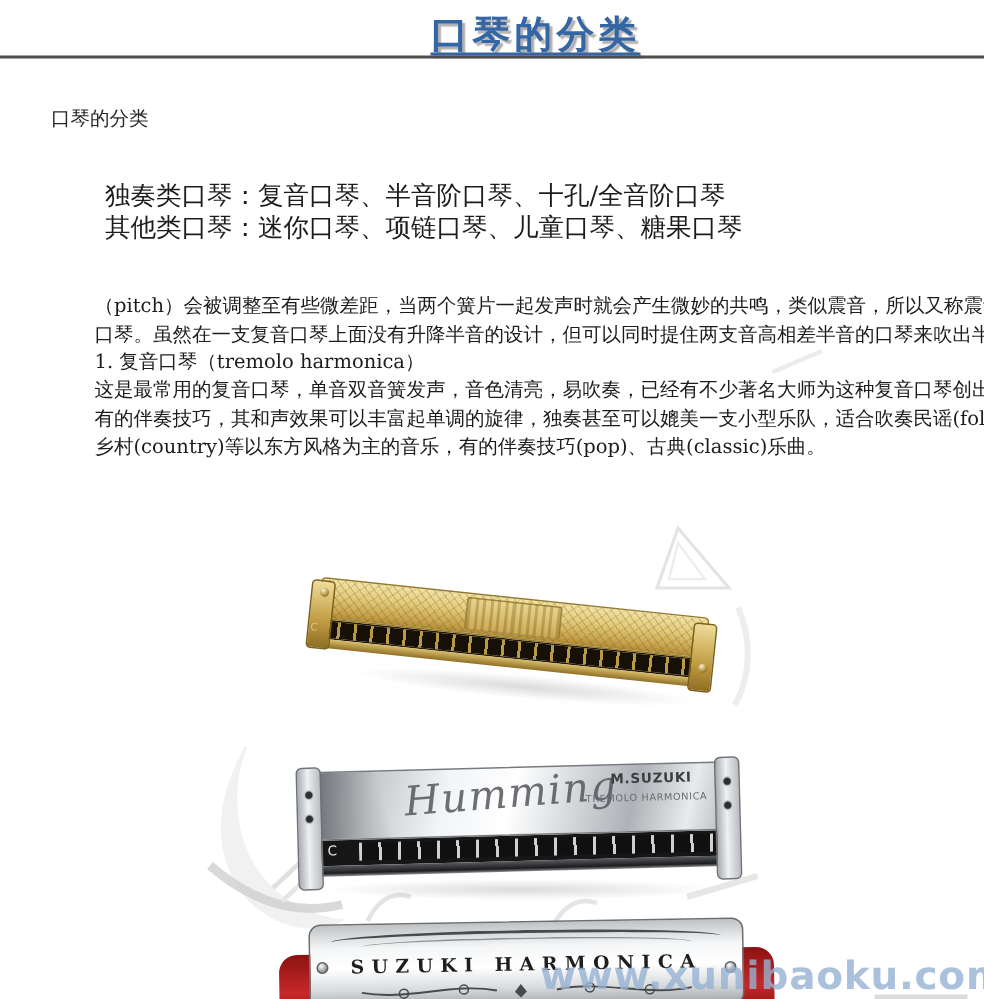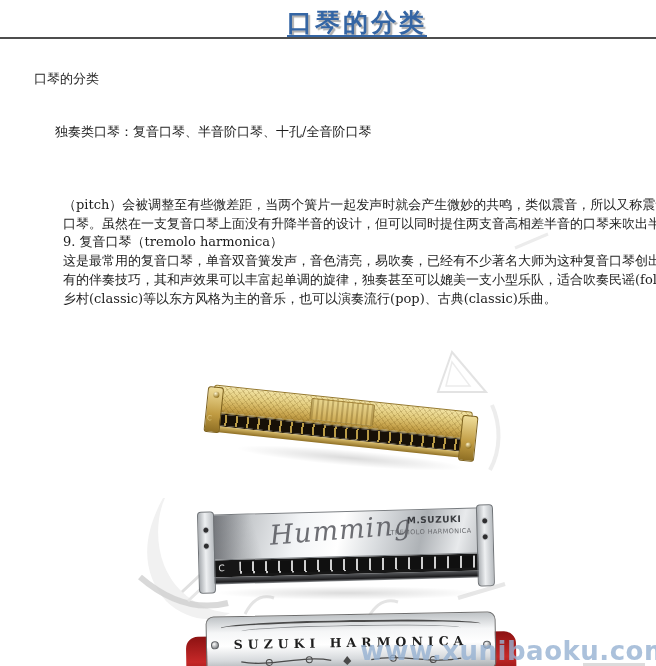--- a/index.html
+++ b/index.html
@@ -10,21 +10,21 @@
   
   .doc-title{
     position:absolute;left:58px;right:0;top:6px;text-align:center;
     font-size:25px;font-weight:bold;letter-spacing:3px;color:#3465a4;
     text-shadow:2px 2px 1px rgba(165,165,165,.9);
     text-decoration:underline;text-underline-offset:4px;
   }
   .title-rule{position:absolute;left:0;right:0;top:37px;height:0;border-top:2px solid #4d4d4d;}
   .subheading{position:absolute;left:34px;top:70px;font-size:13px;color:#262626;}
   
-  .category-list{position:absolute;left:55px;top:121px;width:586px;font-size:13px;line-height:21px;}
+  .category-list{position:absolute;left:70px;top:121px;width:586px;font-size:17px;line-height:21px;}
   .paragraphs{position:absolute;left:63px;top:196px;width:588px;font-size:13px;line-height:18.7px;}
   .tline{white-space:nowrap;}
   
   .wm-layer{position:absolute;left:0;top:0;z-index:0;}
   .wm-url{
     position:absolute;left:360px;top:636px;z-index:6;
     font-family:"DejaVu Sans","Liberation Sans",sans-serif;
     font-weight:bold;font-size:26px;letter-spacing:0.5px;color:rgba(150,178,210,.8);
   }
   .wm-bar{position:absolute;left:583px;top:663px;width:62px;height:3px;background:#dcdcdc;z-index:6;}
@@ -148,29 +148,30 @@
     <path d="M515,248 L548,234" stroke="#ececec" stroke-width="3"></path>
     <path d="M458,598 L505,584" stroke="#e7e7e7" stroke-width="4"></path>
   </svg>
 
   <div class="doc-title">口琴的分类</div>
   <div class="title-rule"></div>
   <div class="subheading">口琴的分类</div>
 
   <div class="category-list">
     <div class="tline">独奏类口琴：复音口琴、半音阶口琴、十孔/全音阶口琴</div>
+    <div class="tline">其他类口琴：迷你口琴、项链口琴、儿童口琴、糖果口琴</div>
   </div>
 
   <div class="paragraphs">
     <div class="tline">（pitch）会被调整至有些微差距，当两个簧片一起发声时就会产生微妙的共鸣，类似震音，所以又称震音</div>
     <div class="tline">口琴。虽然在一支复音口琴上面没有升降半音的设计，但可以同时提住两支音高相差半音的口琴来吹出半音。</div>
-    <div class="tline">9. 复音口琴（tremolo harmonica）</div>
+    <div class="tline">1. 复音口琴（tremolo harmonica）</div>
     <div class="tline">这是最常用的复音口琴，单音双音簧发声，音色清亮，易吹奏，已经有不少著名大师为这种复音口琴创出独</div>
     <div class="tline">有的伴奏技巧，其和声效果可以丰富起单调的旋律，独奏甚至可以媲美一支小型乐队，适合吹奏民谣(folk)、</div>
-    <div class="tline">乡村(classic)等以东方风格为主的音乐，也可以演奏流行(pop)、古典(classic)乐曲。</div>
+    <div class="tline">乡村(country)等以东方风格为主的音乐，有的伴奏技巧(pop)、古典(classic)乐曲。</div>
   </div>
 
   <div class="photo">
     <div class="shadow-ellipse" style="left:235px;top:450px;width:230px;height:16px;transform:rotate(5deg);"></div>
     <div class="gold-harm">
       <div class="gold-cap" style="left:0;top:2px;">
         <span class="screw" style="left:5px;top:4px;"></span>
       </div>
       <div class="gold-cap" style="right:0;top:4px;">
         <span class="screw" style="left:5px;top:26px;"></span>

